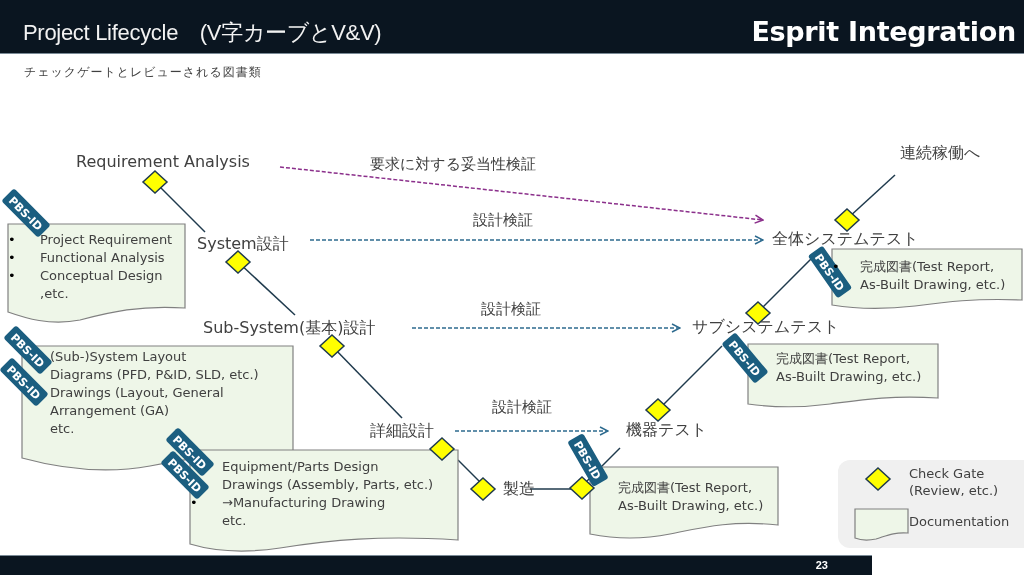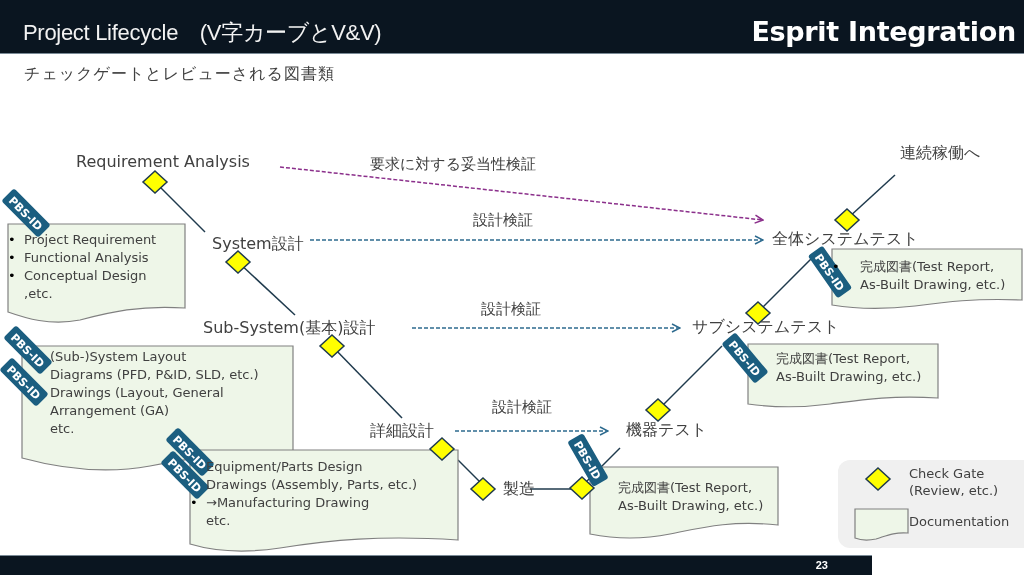--- a/index.html
+++ b/index.html
@@ -2,33 +2,33 @@
 <html><head>
 <meta charset="utf-8">
 <style>
   * { margin: 0; padding: 0; box-sizing: border-box; }
   html, body { width: 1024px; height: 575px; overflow: hidden; background: #ffffff; }
   body { position: relative; font-family: "DejaVu Sans", "Liberation Sans", sans-serif; color: #404040; }
 
   .header { position: absolute; left: 0; top: 0; width: 1024px; height: 54px; background: #0a1520; border-bottom: 1px solid #7a8a96; }
   .title { position: absolute; left: 23px; top: 18px; font-size: 22px; color: #f2f2f2; font-family: "Liberation Sans", sans-serif; letter-spacing: -0.3px; white-space: nowrap; }
   .brand { position: absolute; right: 8px; top: 16px; font-size: 27px; font-weight: bold; color: #ffffff; font-family: "DejaVu Sans", sans-serif; letter-spacing: -0.3px; }
-  .subtitle { position: absolute; left: 24px; top: 64px; font-size: 16px; color: #404040; font-family: Liberation Mono, monospace; letter-spacing: 1px; }
+  .subtitle { position: absolute; left: 24px; top: 64px; font-size: 12px; color: #404040; font-family: Liberation Mono, monospace; letter-spacing: 1px; }
 
   .footer { position: absolute; left: 0; top: 555px; width: 872px; height: 20px; background: #0a1520; border-top: 1px solid #7a8a96; }
   .page-num { position: absolute; right: 44px; top: 3px; font-size: 11px; font-weight: bold; color: #ffffff; font-family: "Liberation Sans", sans-serif; }
 
   svg.canvas { position: absolute; left: 0; top: 0; width: 1024px; height: 575px; }
 
   .lbl { position: absolute; white-space: nowrap; font-size: 16px; color: #404040; font-family: "DejaVu Sans", sans-serif; }
   .vlbl { position: absolute; white-space: nowrap; font-size: 15px; color: #404040; font-family: "DejaVu Sans", sans-serif; }
 
   .doc-text { position: absolute; font-size: 13px; line-height: 18px; color: #404040; font-family: "DejaVu Sans", sans-serif; white-space: nowrap; }
   .doc-text ul { list-style: none; }
-  .doc-text li { position: relative; padding-left: 16px; }
+  .doc-text li { position: relative; padding-left: 32px; }
   .doc-text li.bullet::before { content: "•"; position: absolute; left: 0; top: 0; color: #000; }
 
   .legend { position: absolute; left: 838px; top: 460px; width: 206px; height: 88px; background: #f0f0f0; border-radius: 12px; }
   .legend-text { position: absolute; font-size: 13px; line-height: 17px; color: #404040; font-family: "DejaVu Sans", sans-serif; white-space: nowrap; }
 </style>
 </head>
 <body>
 
 <div class="header">
   <div class="title">Project Lifecycle　(V字カーブとV&amp;V)</div>
@@ -89,21 +89,21 @@
     <path d="M442,438 L454,449 L442,460 L430,449 Z"></path>
     <path d="M483,478 L495,489 L483,500 L471,489 Z"></path>
     <path d="M582,477 L594,488 L582,499 L570,488 Z"></path>
     <path d="M658,399 L670,410 L658,421 L646,410 Z"></path>
     <path d="M758,302 L770,313 L758,324 L746,313 Z"></path>
     <path d="M847,209 L859,220 L847,231 L835,220 Z"></path>
   </g>
 </svg>
 
 <div class="lbl" style="left:76px; top:152px;">Requirement Analysis</div>
-<div class="lbl" style="left:197px; top:234px;margin-left:15px;">System設計</div>
+<div class="lbl" style="left:197px; top:234px;">System設計</div>
 <div class="lbl" style="left:203px; top:318px;">Sub-System(基本)設計</div>
 <div class="lbl" style="left:370px; top:421px;">詳細設計</div>
 <div class="lbl" style="left:503px; top:479px;">製造</div>
 <div class="lbl" style="left:626px; top:420px;">機器テスト</div>
 <div class="lbl" style="left:692px; top:317px;">サブシステムテスト</div>
 <div class="lbl" style="left:772px; top:229px;">全体システムテスト</div>
 <div class="lbl" style="left:900px; top:143px;">連続稼働へ</div>
 
 <div class="vlbl" style="left:370px; top:155px;">要求に対する妥当性検証</div>
 <div class="vlbl" style="left:473px; top:211px;">設計検証</div>

